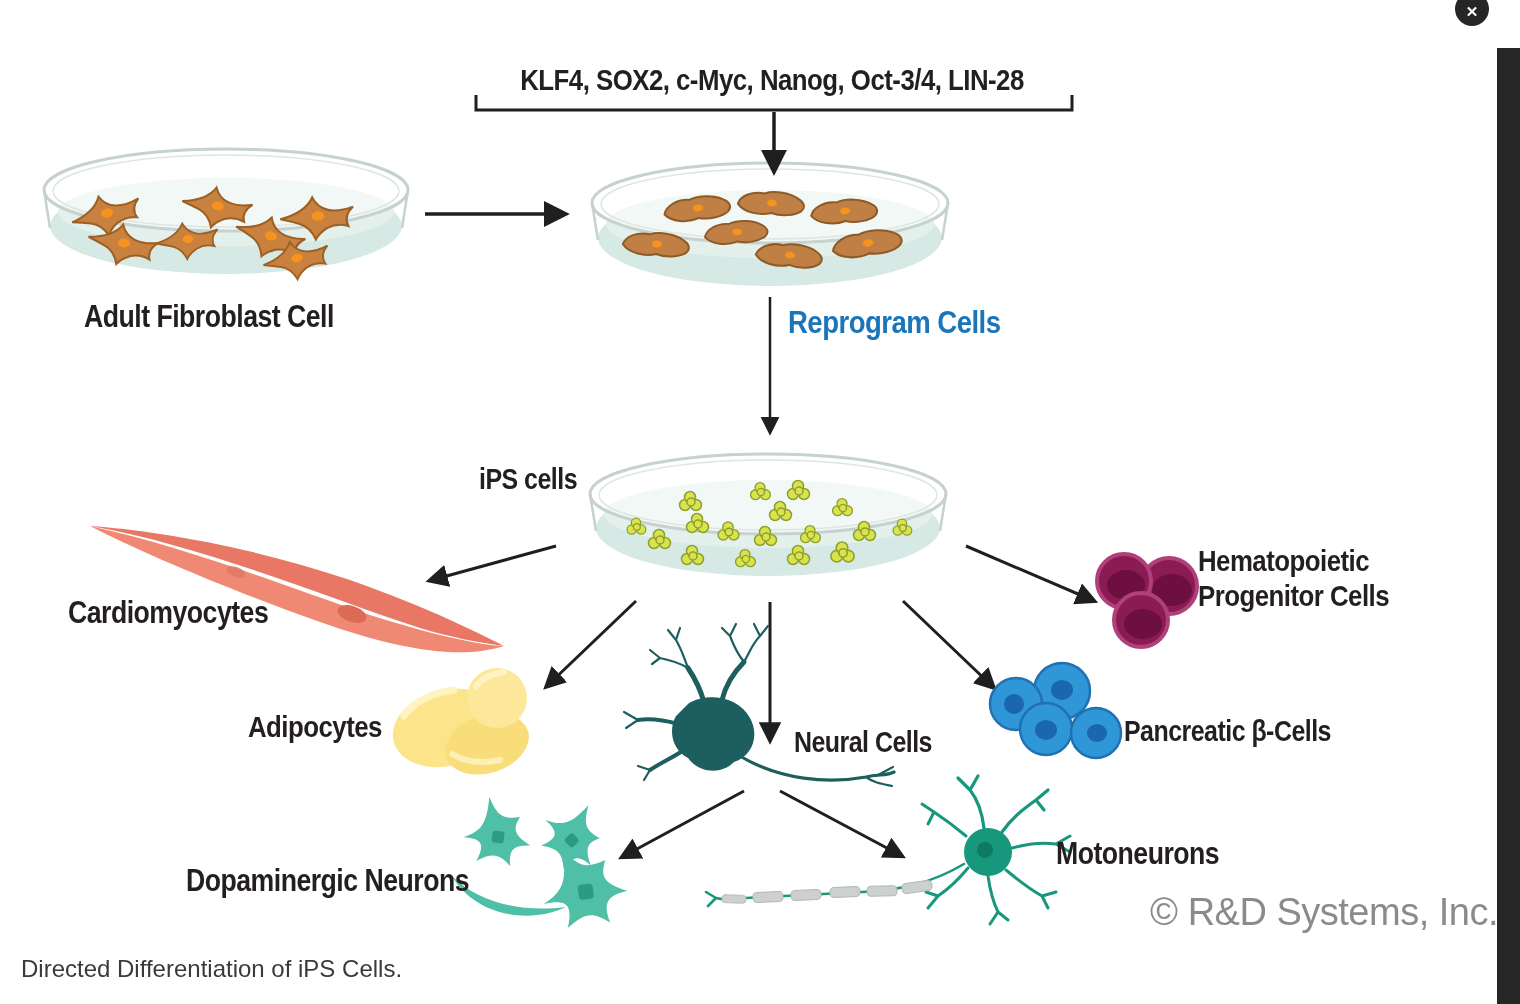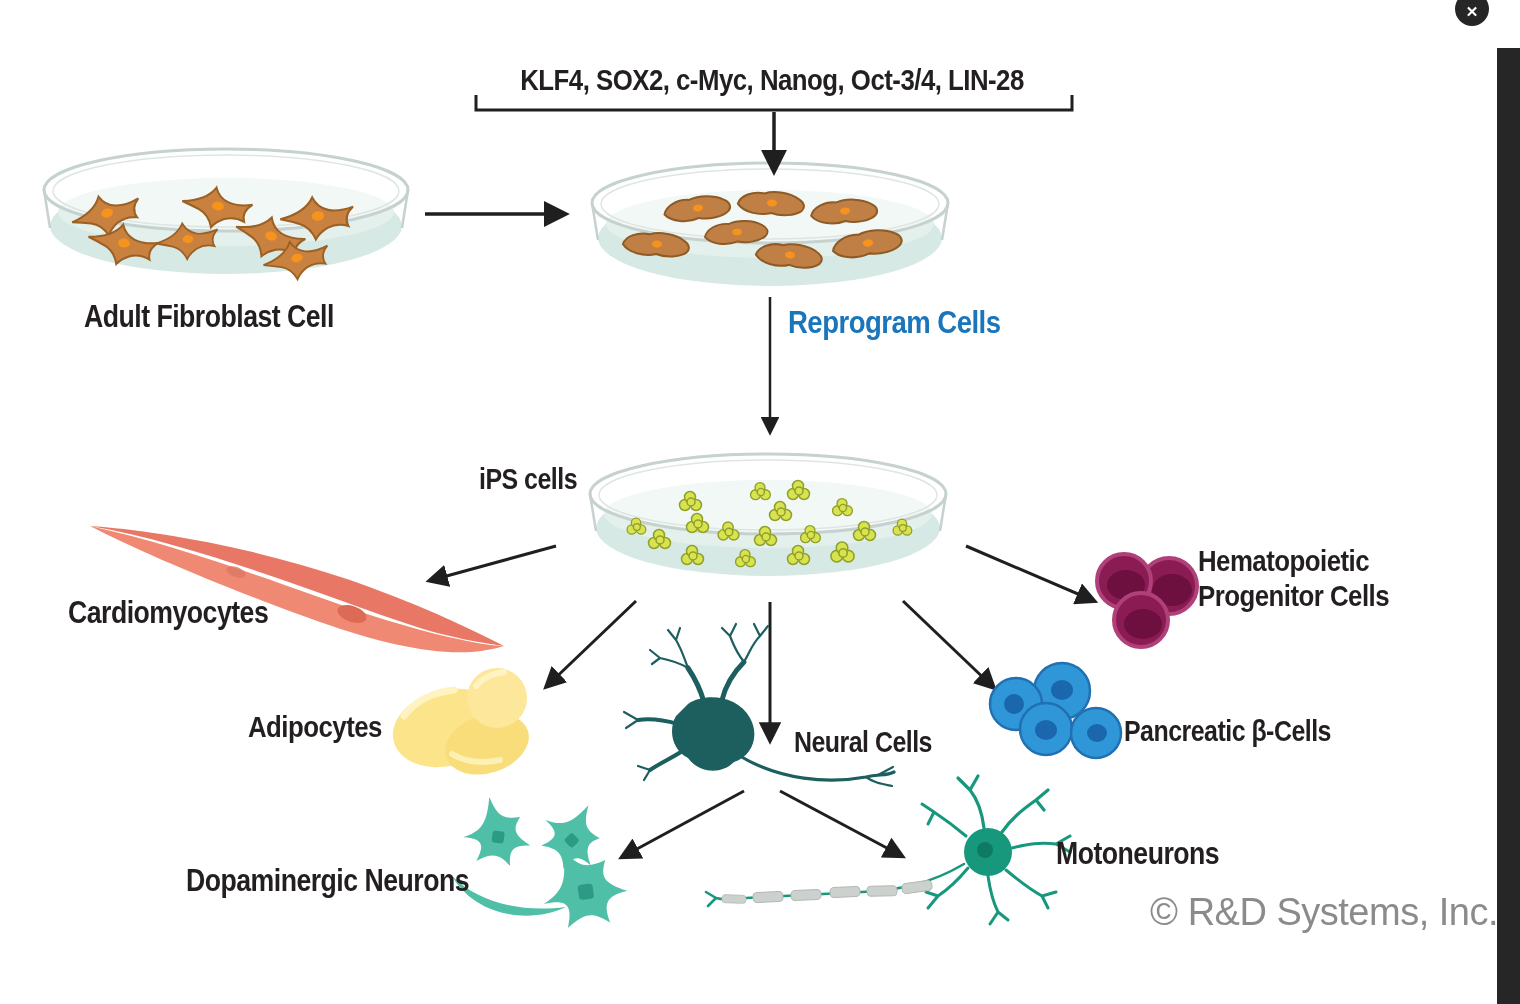--- a/index.html
+++ b/index.html
@@ -221,18 +221,19 @@
   <div class="lbl right" id="ips-label">iPS cells</div>
   <div class="lbl" id="cardio-label">Cardiomyocytes</div>
   <div class="lbl" id="adipo-label">Adipocytes</div>
   <div class="lbl" id="neural-label">Neural Cells</div>
   <div class="lbl" id="dopa-label">Dopaminergic Neurons</div>
   <div class="lbl" id="moto-label">Motoneurons</div>
   <div class="lbl" id="panc-label">Pancreatic β-Cells</div>
   <div class="lbl" id="hema-label">Hematopoietic Progenitor Cells</div>
 
   <div class="watermark">© R&amp;D Systems, Inc.</div>
+  <div class="caption">Directed Differentiation of iPS Cells.</div>
 
   <div class="darkstrip"></div>
   <button class="closebtn">
     <span>✕</span>
   </button>
 </div>
 
 </body></html>

